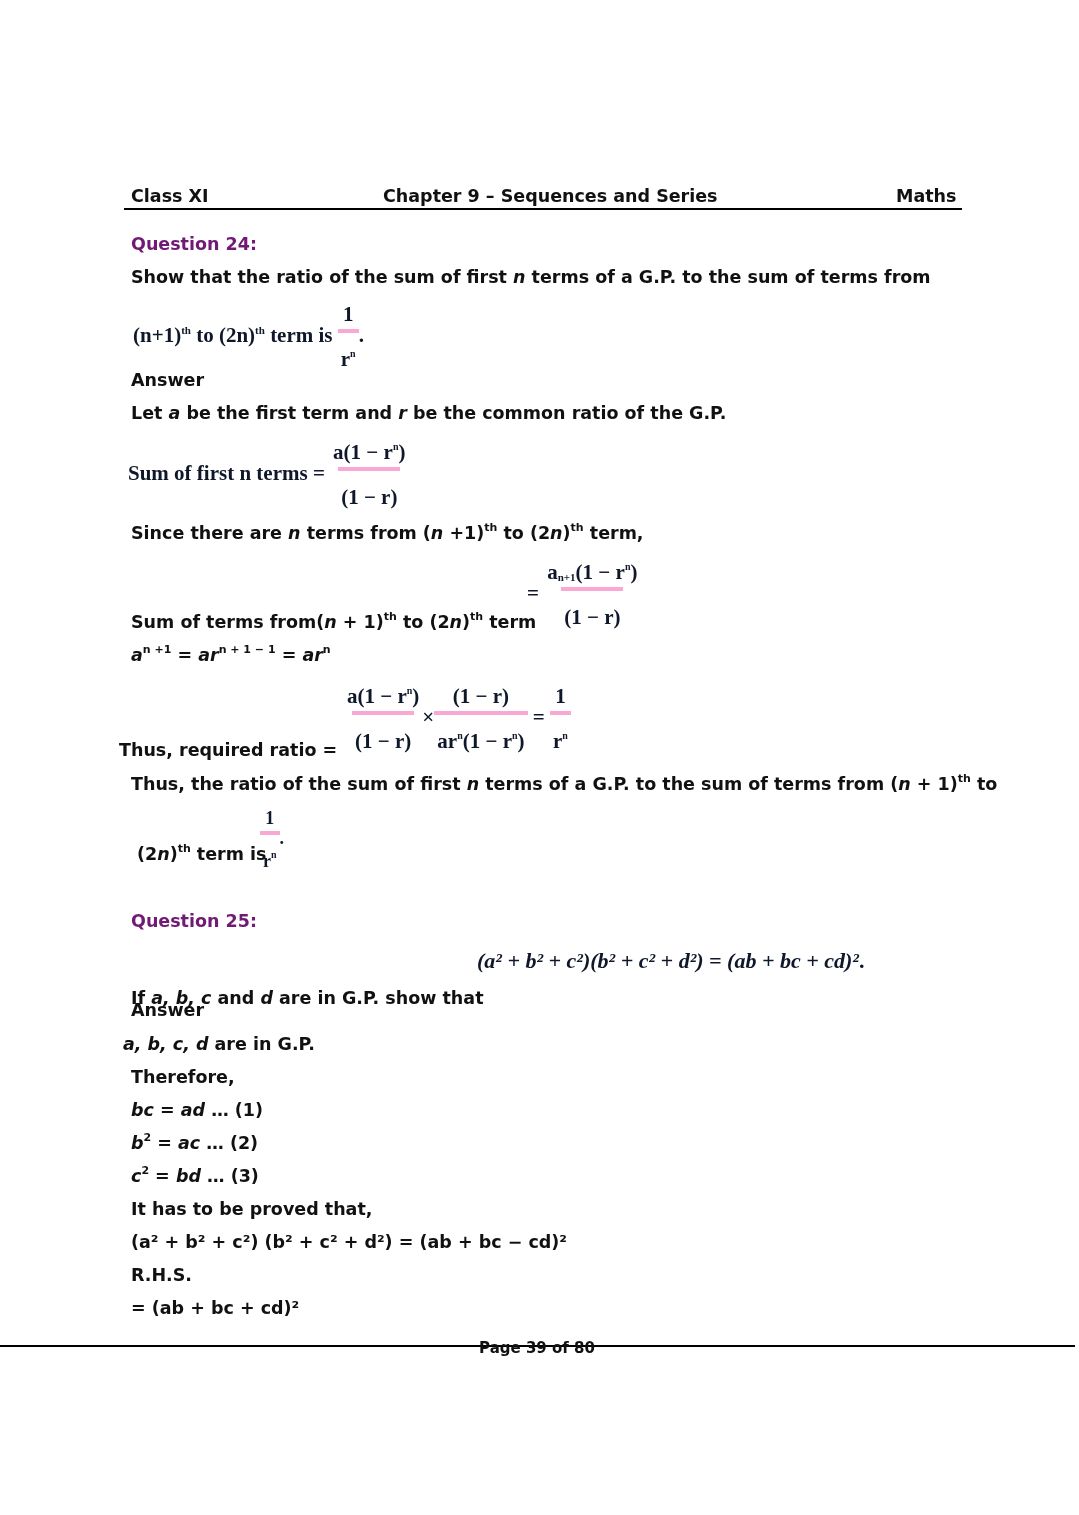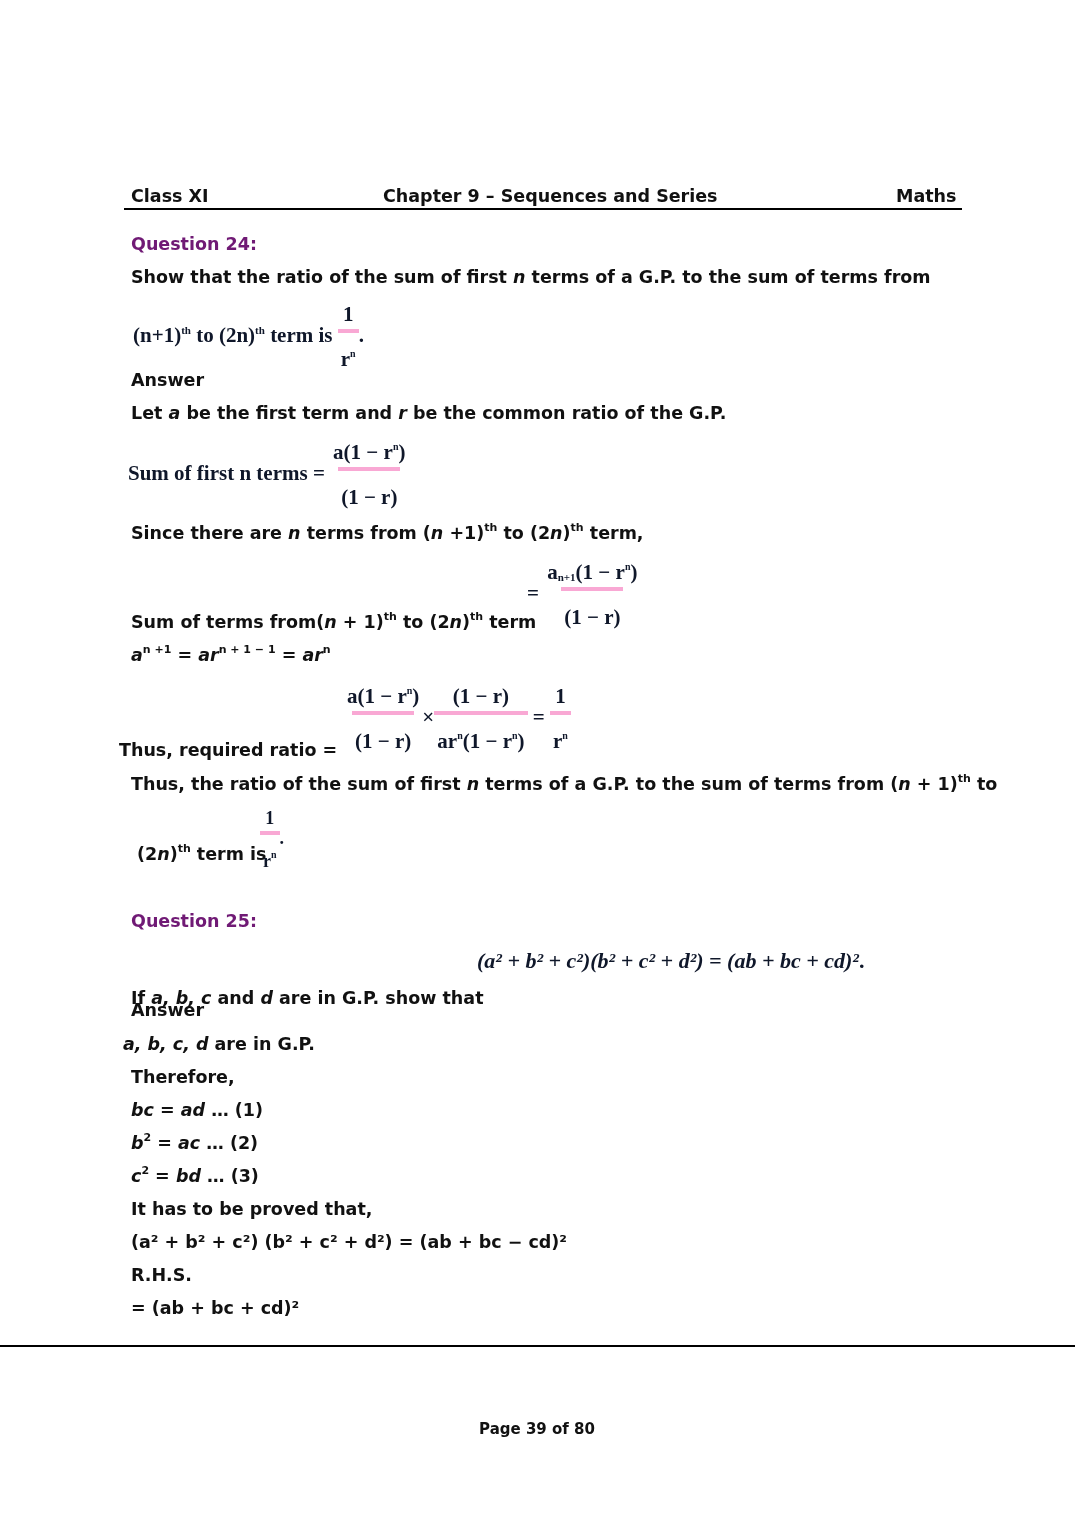--- a/index.html
+++ b/index.html
@@ -11,21 +11,21 @@
   .qhead { color: #701a75; font-weight: bold; font-size: 17.5px; }
   .serif { font-family: "Liberation Serif", "DejaVu Serif", serif; color: #0f172a; font-size: 21px; }
   sup { font-size: 11px; vertical-align: 0.7em; line-height: 0; }
   i { font-style: italic; }
   .frac { display: inline-flex; flex-direction: column; align-items: center; vertical-align: middle; }
   .frac .num { padding: 0 3px 2px; }
   .frac .den { border-top: 4px solid #f9a8d4; padding: 14px 3px 0; }
   .small-sup { font-size: 10px; vertical-align: 0.9em; }
   .sub { font-size: 11px; vertical-align: -0.2em; }
   .foot-rule { position: absolute; left: 0; width: 1075px; top: 1345px; height: 1.5px; background: #000; }
-  .footer { top: 1420px; left: 0; width: 1074px; text-align: center; font-weight: bold; font-size: 15px; }
+  .footer { top: 1339px; left: 0; width: 1074px; text-align: center; font-weight: bold; font-size: 15px; }
 </style>
 </head>
 <body>
 
 <div class="abs hdr" style="left:131px;">Class XI</div>
 <div class="abs hdr" style="left:383px;">Chapter 9 – Sequences and Series</div>
 <div class="abs hdr" style="left:896px;">Maths</div>
 <div class="hdr-rule"></div>
 
 <div class="abs qhead" style="left:131px; top:234px;">Question 24:</div>

